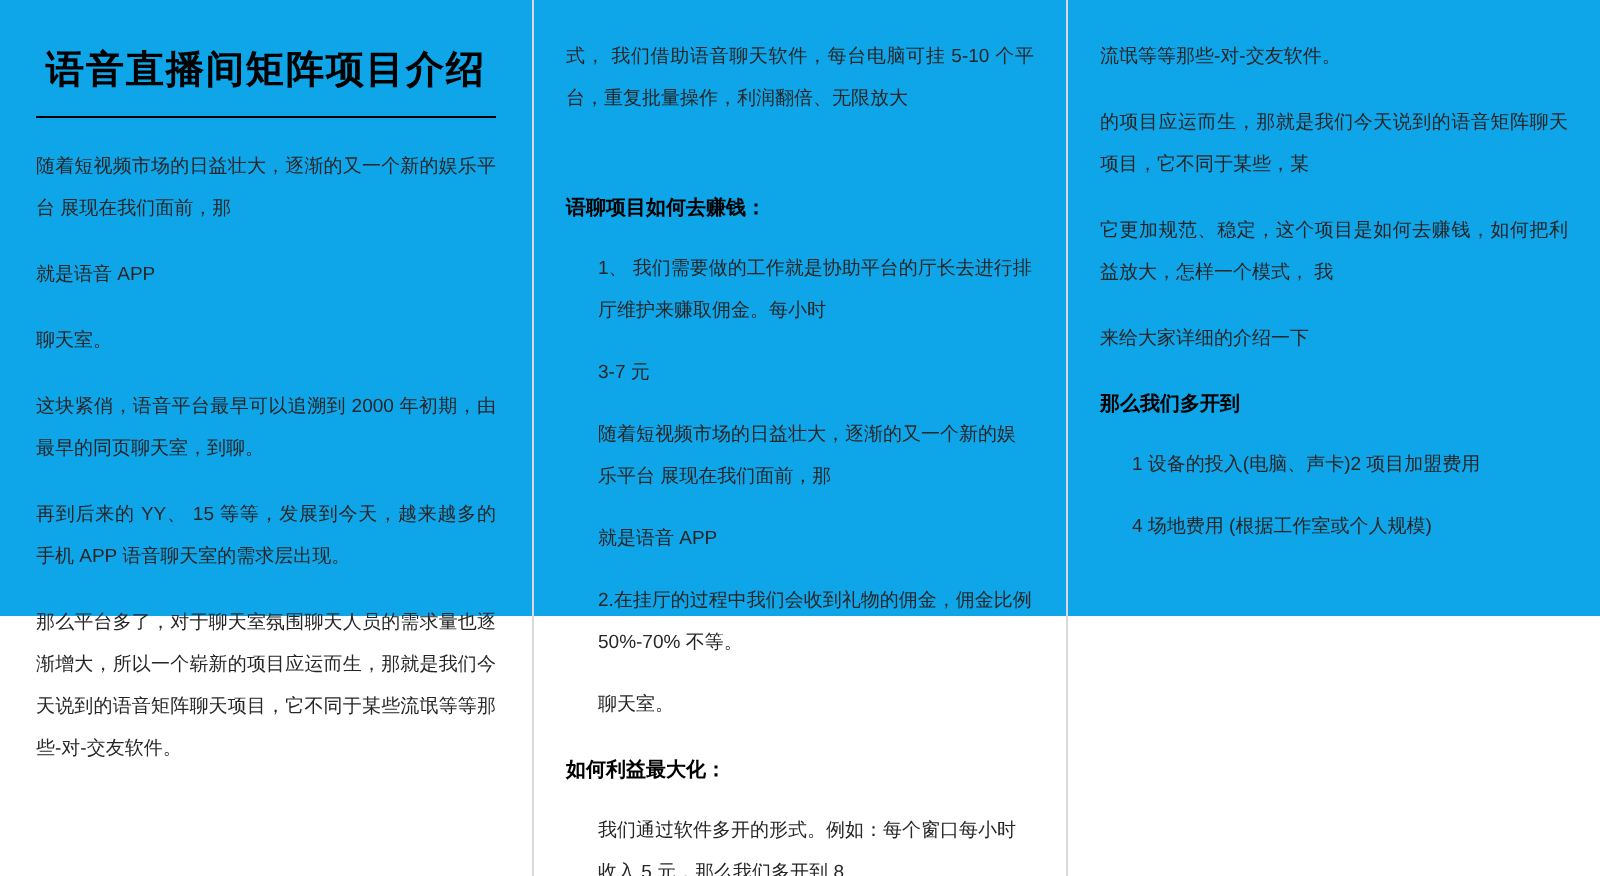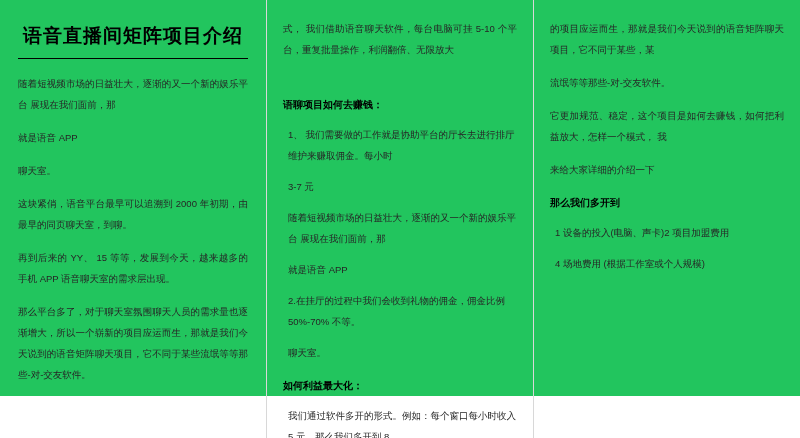--- a/index.html
+++ b/index.html
@@ -10,23 +10,23 @@
     width: 800px;
     height: 438px;
     background: #ffffff;
     font-family: "Liberation Sans", sans-serif;
     color: #1a1a1a;
     overflow: hidden;
   }
   .page {
     position: relative;
     width: 800px;
-    height: 396px;
+    height: 308px;
     box-sizing: border-box;
-    background: #22c55e;
+    background: #0ea5e9;
     display: flex;
     flex-direction: row;
   }
   .col {
     box-sizing: border-box;
     height: 438px;
     overflow: hidden;
     position: relative;
   }
   .col-1 {
@@ -66,21 +66,21 @@
     font-size: 10px;
     line-height: 18px;
     font-weight: bold;
     color: #000000;
     margin: 14px 0 10px 0;
   }
   .spacer-md { height: 10px; }
   .list-item {
     font-size: 9.5px;
     line-height: 21px;
-    margin: 0 0 10px 5px;
+    margin: 0 0 10px 16px;
     color: #262626;
   }
   .top-gap { height: 2px; }
 </style>
 </head>
 <body>
 
 <div class="page">
 
   <div class="col col-1">
@@ -105,22 +105,22 @@
     <p class="list-item">就是语音 APP</p>
     <p class="list-item">2.在挂厅的过程中我们会收到礼物的佣金，佣金比例 50%-70% 不等。</p>
     <p class="list-item">聊天室。</p>
     <h3 class="sec">如何利益最大化：</h3>
     <p class="list-item">我们通过软件多开的形式。例如：每个窗口每小时收入 5 元，那么我们多开到 8</p>
 
   </div>
 
   <div class="col col-3">
     <div class="top-gap"></div>
+    <p class="body">流氓等等那些-对-交友软件。</p>
     <p class="body">的项目应运而生，那就是我们今天说到的语音矩阵聊天项目，它不同于某些，某</p>
-    <p class="body">流氓等等那些-对-交友软件。</p>
     <p class="body">它更加规范、稳定，这个项目是如何去赚钱，如何把利益放大，怎样一个模式，    我</p>
     <p class="body">来给大家详细的介绍一下</p>
     <h3 class="sec">那么我们多开到</h3>
     <p class="list-item">1 设备的投入(电脑、声卡)2 项目加盟费用</p>
     <p class="list-item">4 场地费用 (根据工作室或个人规模)</p>
   </div>
 
 </div>
 
 </body></html>

